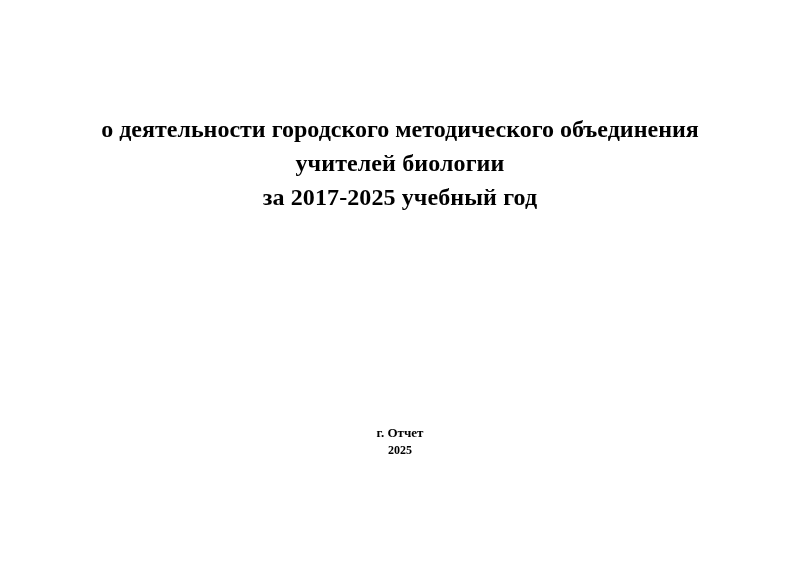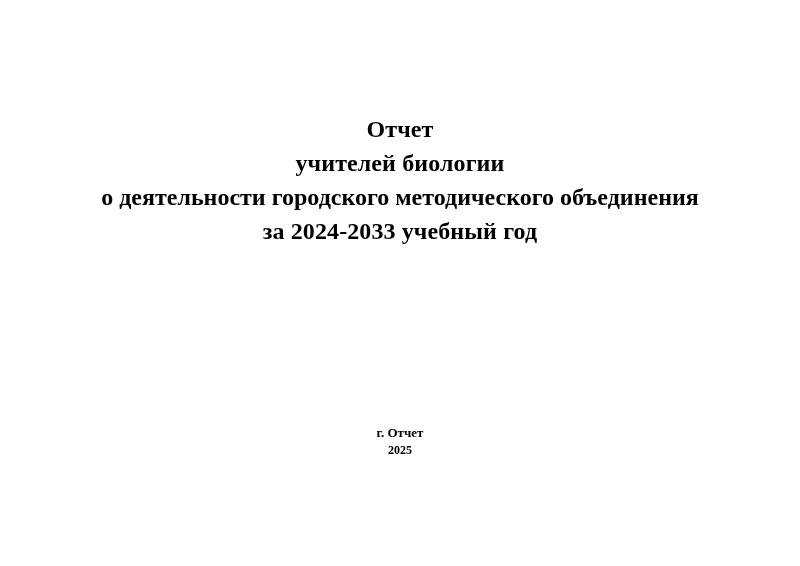--- a/index.html
+++ b/index.html
@@ -55,24 +55,23 @@
     font-weight: bold;
     line-height: 17px;
   }
 </style>
 </head>
 <body>
 
 <div class="page">
 
   <div class="title-block">
-    <div class="title-line">Отчет</div>
+    <div class="title-line wide">о деятельности городского методического объединения</div>
     <div class="title-line">учителей биологии</div>
-    <div class="title-line wide">о деятельности городского методического объединения</div>
-    <div class="title-line">за 2024-2033 учебный год</div>
+    <div class="title-line">за 2017-2025 учебный год</div>
   </div>
 
   <div class="footer-block">
     <div class="footer-city">г. Отчет</div>
     <div class="footer-year">2025</div>
   </div>
 
 </div>
 
 </body></html>

